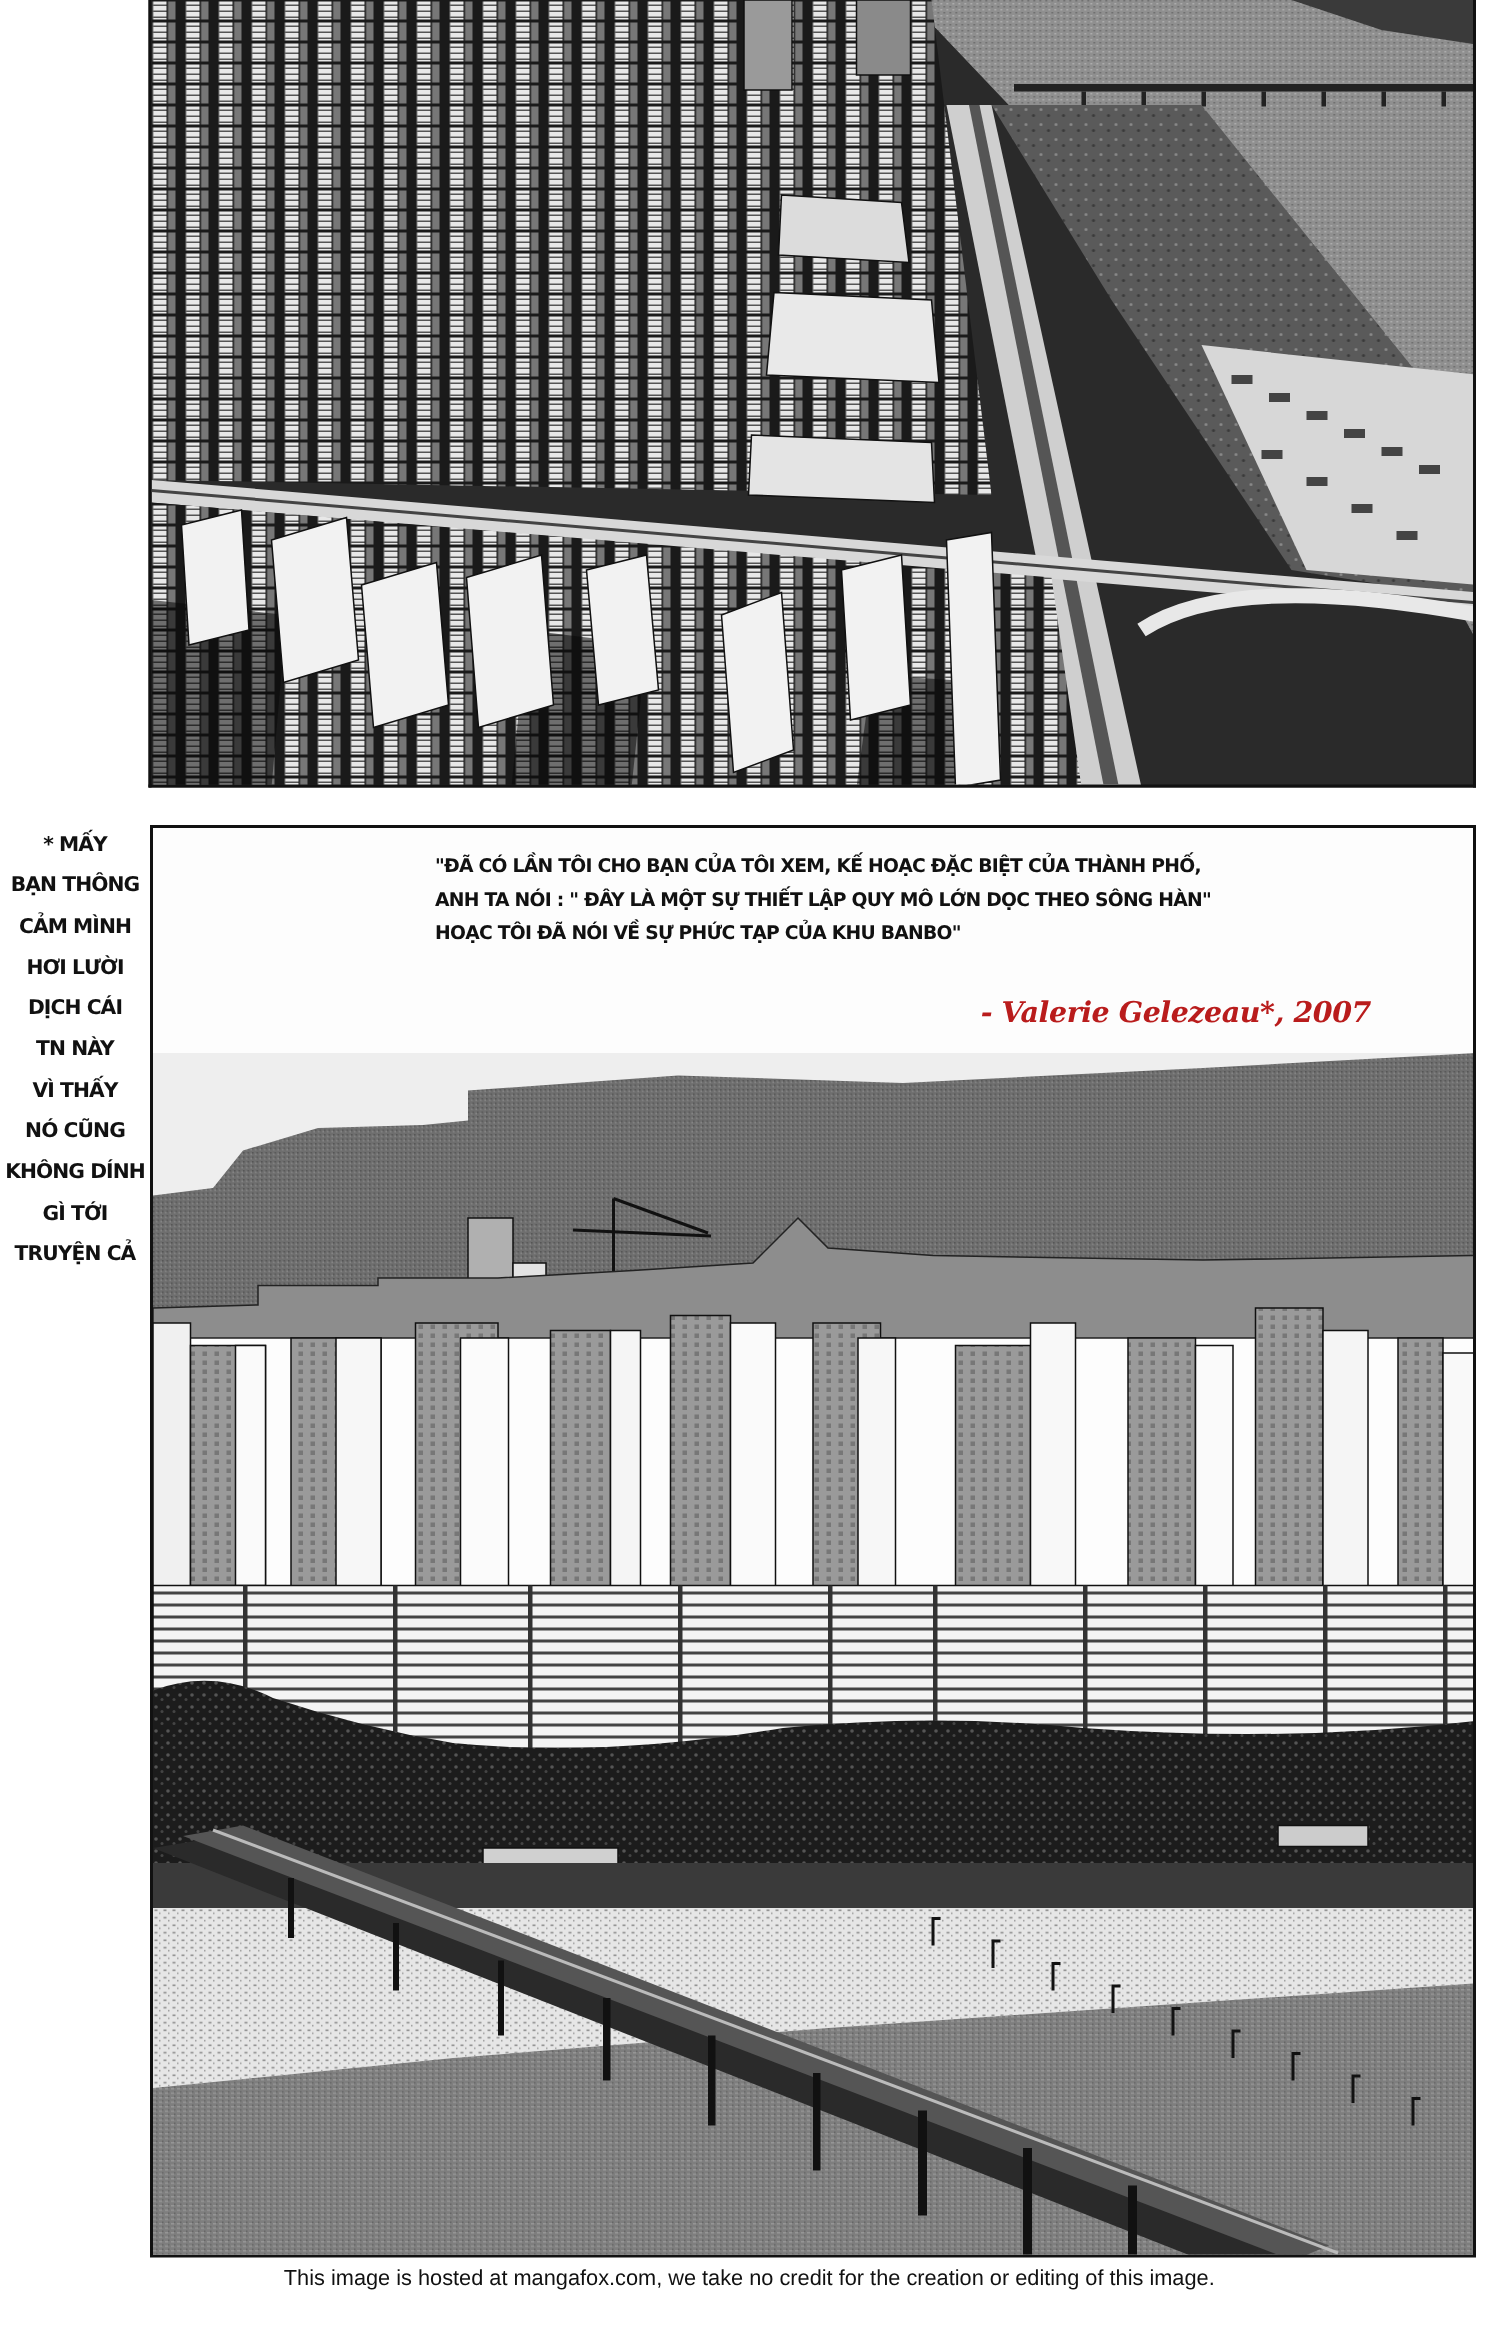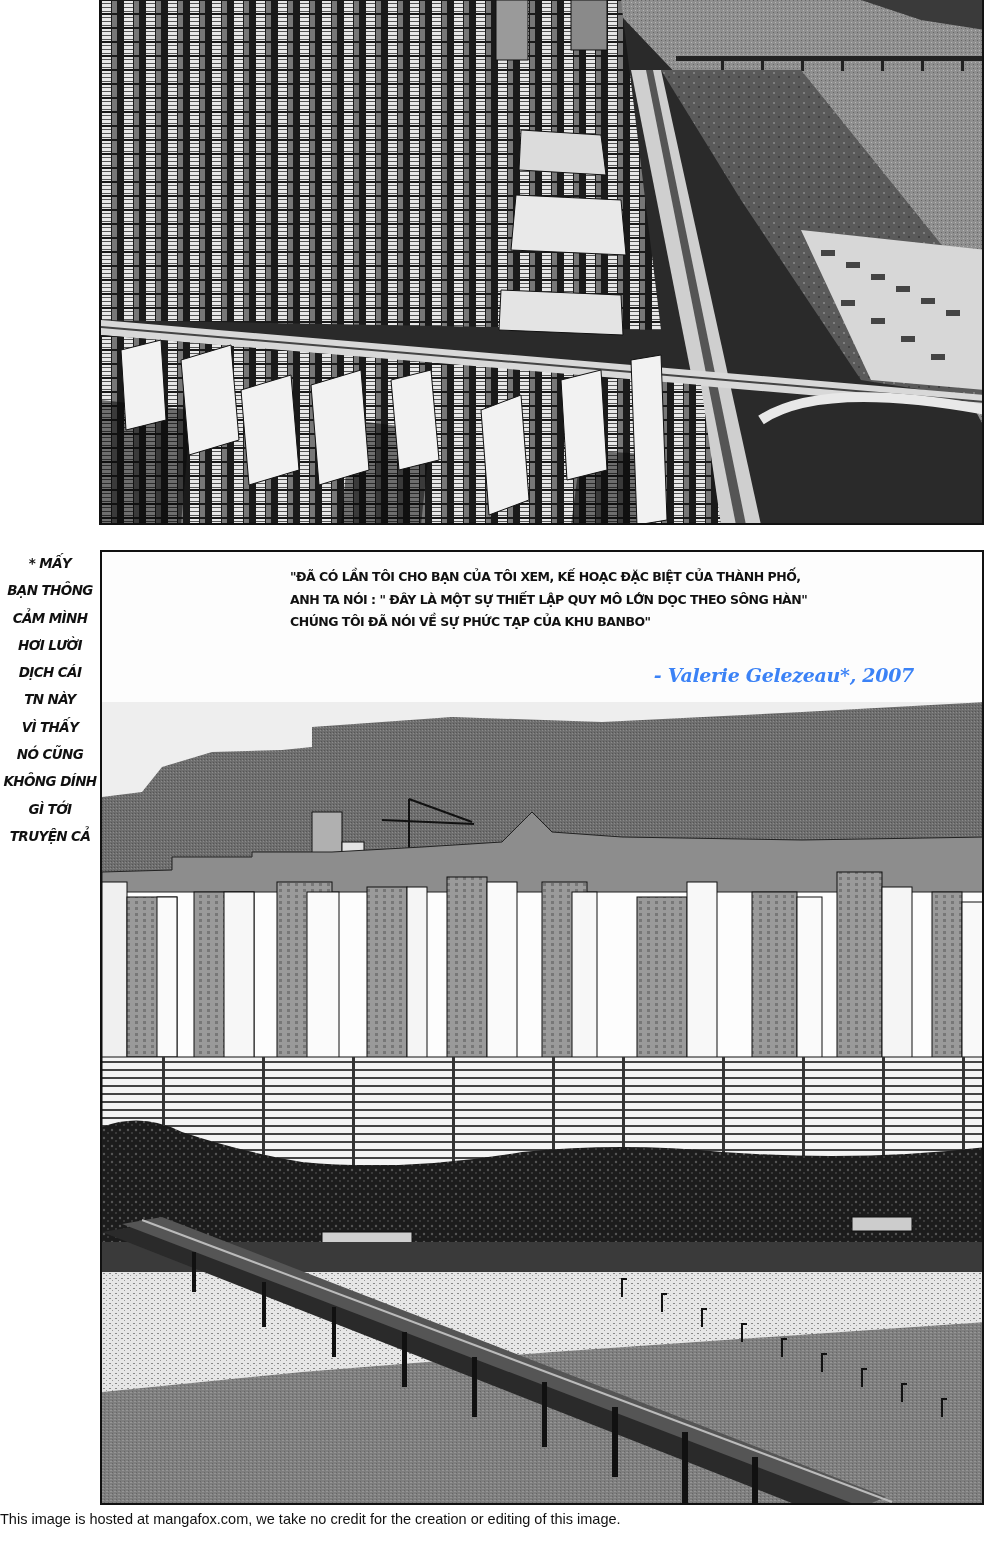--- a/index.html
+++ b/index.html
@@ -7,38 +7,38 @@
   body { position: relative; font-family: "Liberation Sans", sans-serif; color: #111; }
 
   .panel { position: absolute; border: 2px solid #111; overflow: hidden; }
   #panel-1 { left: 99px; top: 0; width: 885px; height: 525px; background: #2a2a2a; border-top: none; }
   #panel-2 { left: 100px; top: 550px; width: 884px; height: 955px; background: #fdfdfd; }
 
   .side-note {
     position: absolute; left: 2px; top: 550px; width: 96px;
     text-align: center; font-family: "DejaVu Sans", sans-serif;
     font-size: 13.5px; line-height: 27.3px; letter-spacing: -0.6px;
-    font-weight: bold; color: #111; text-transform: uppercase; font-style: italic;
+    font-weight: bold; color: #111; text-transform: uppercase;
   }
   .side-note span { display: block; white-space: nowrap; }
 
   .quote-block {
     position: absolute; left: 188px; top: 14px; width: 640px;
     font-family: "DejaVu Sans", sans-serif; font-size: 12.5px;
     line-height: 22.5px; letter-spacing: -0.5px; color: #111; font-weight: bold;
   }
   .quote-block div { white-space: nowrap; }
   .quote-author {
     position: absolute; right: 68px; top: 112px;
     font-family: "DejaVu Serif", serif; font-style: italic; font-weight: bold;
-    font-size: 19px; letter-spacing: -0.3px; color: #3b82f6;
+    font-size: 19px; letter-spacing: -0.3px; color: #b91c1c;
   }
 
   .footer-credit {
-    position: absolute; left: 0; top: 1510px; width: 999px; 
+    position: absolute; left: 0; top: 1510px; width: 999px; text-align: center;
     font-family: "Liberation Sans", sans-serif; font-size: 14.5px; line-height: 19px;
     color: #111;
   }
 
   svg { display: block; }
 </style>
 </head>
 <body>
 
 <div class="panel" id="panel-1">
@@ -264,20 +264,20 @@
         <path d="M720,820 l0,-18 l5,0"></path>
       <path d="M760,835 l0,-18 l5,0"></path>
         <path d="M800,850 l0,-18 l5,0"></path>
       <path d="M840,865 l0,-18 l5,0"></path>
     </g>
   </svg>
 
   <div class="quote-block">
     <div>"ĐÃ CÓ LẦN TÔI CHO BẠN CỦA TÔI XEM, KẾ HOẠC ĐẶC BIỆT CỦA THÀNH PHỐ,</div>
     <div>ANH TA NÓI : " ĐÂY LÀ MỘT SỰ THIẾT LẬP QUY MÔ LỚN DỌC THEO SÔNG HÀN"</div>
-    <div>CHÚNG TÔI ĐÃ NÓI VỀ SỰ PHỨC TẠP CỦA KHU BANBO"</div>
+    <div>HOẠC TÔI ĐÃ NÓI VỀ SỰ PHỨC TẠP CỦA KHU BANBO"</div>
   </div>
   <div class="quote-author">- Valerie Gelezeau*, 2007</div>
 </div>
 
 <div class="footer-credit">
   <div>This image is hosted at mangafox.com, we take no credit for the creation or editing of this image.</div>
 </div>
 
 </body></html>

